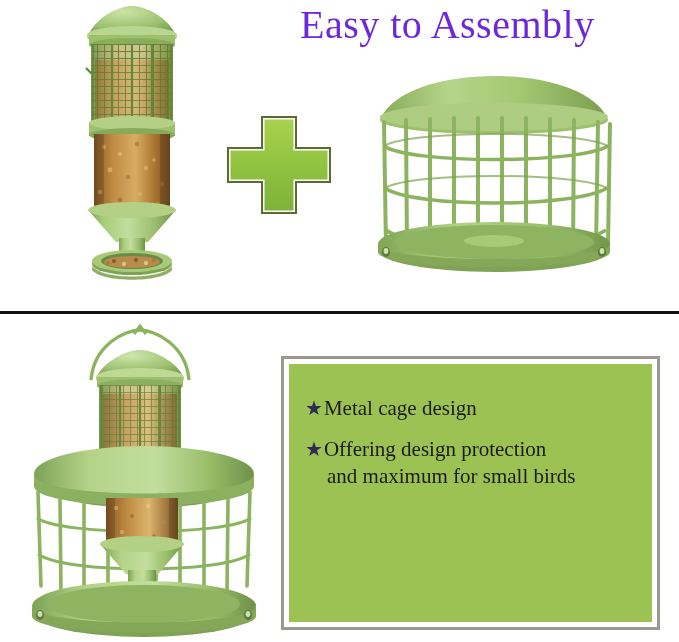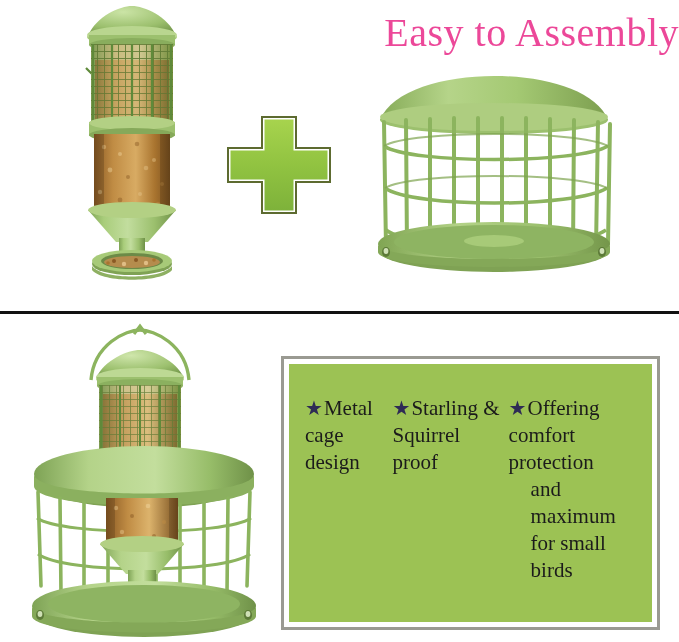--- a/index.html
+++ b/index.html
@@ -15,27 +15,27 @@
     width: 679px;
     height: 642px;
     background: #ffffff;
     overflow: hidden;
   }
 
   
   .title {
     position: absolute;
     left: 300px;
-    top: 10px;
+    top: 2px;
     width: 379px;
-    text-align: right;
+    text-align: left;
     font-family: "Liberation Serif", serif;
     font-size: 40px;
     line-height: 46px;
-    color: #ec4899;
+    color: #6d28d9;
     letter-spacing: 0.5px;
     white-space: nowrap;
   }
 
   
   .divider {
     position: absolute;
     left: 0;
     top: 311px;
     width: 679px;
@@ -72,22 +72,22 @@
     background: #ffffff;
     padding: 5px;
   }
   .panel-inner {
     width: 100%;
     height: 100%;
     box-sizing: border-box;
     background: #9cc254;
     padding: 24px 12px 10px 12px;
     display: flex;
-    flex-direction: row;
-    justify-content: flex-end;
+    flex-direction: column;
+    justify-content: flex-start;
   }
   .feature {
     position: relative;
     font-family: "Liberation Serif", serif;
     font-size: 21px;
     line-height: 27px;
     color: #1b1b1b;
     padding-left: 4px;
     margin: 7px 0;
   }
@@ -398,25 +398,22 @@
     </svg>
   </div>
 
   <div class="panel">
     <div class="panel-inner">
 
       <div class="feature">
         <span class="star">★</span><span>Metal cage design</span>
       </div>
 
+
       <div class="feature">
-        <span class="star">★</span><span>Starling &amp; Squirrel proof</span>
-      </div>
-
-      <div class="feature">
-        <span class="star">★</span><span>Offering comfort protection</span>
+        <span class="star">★</span><span>Offering design protection</span>
         <span class="line2">and maximum for small birds</span>
       </div>
 
     </div>
   </div>
 
 </div>
 
 </body></html>

